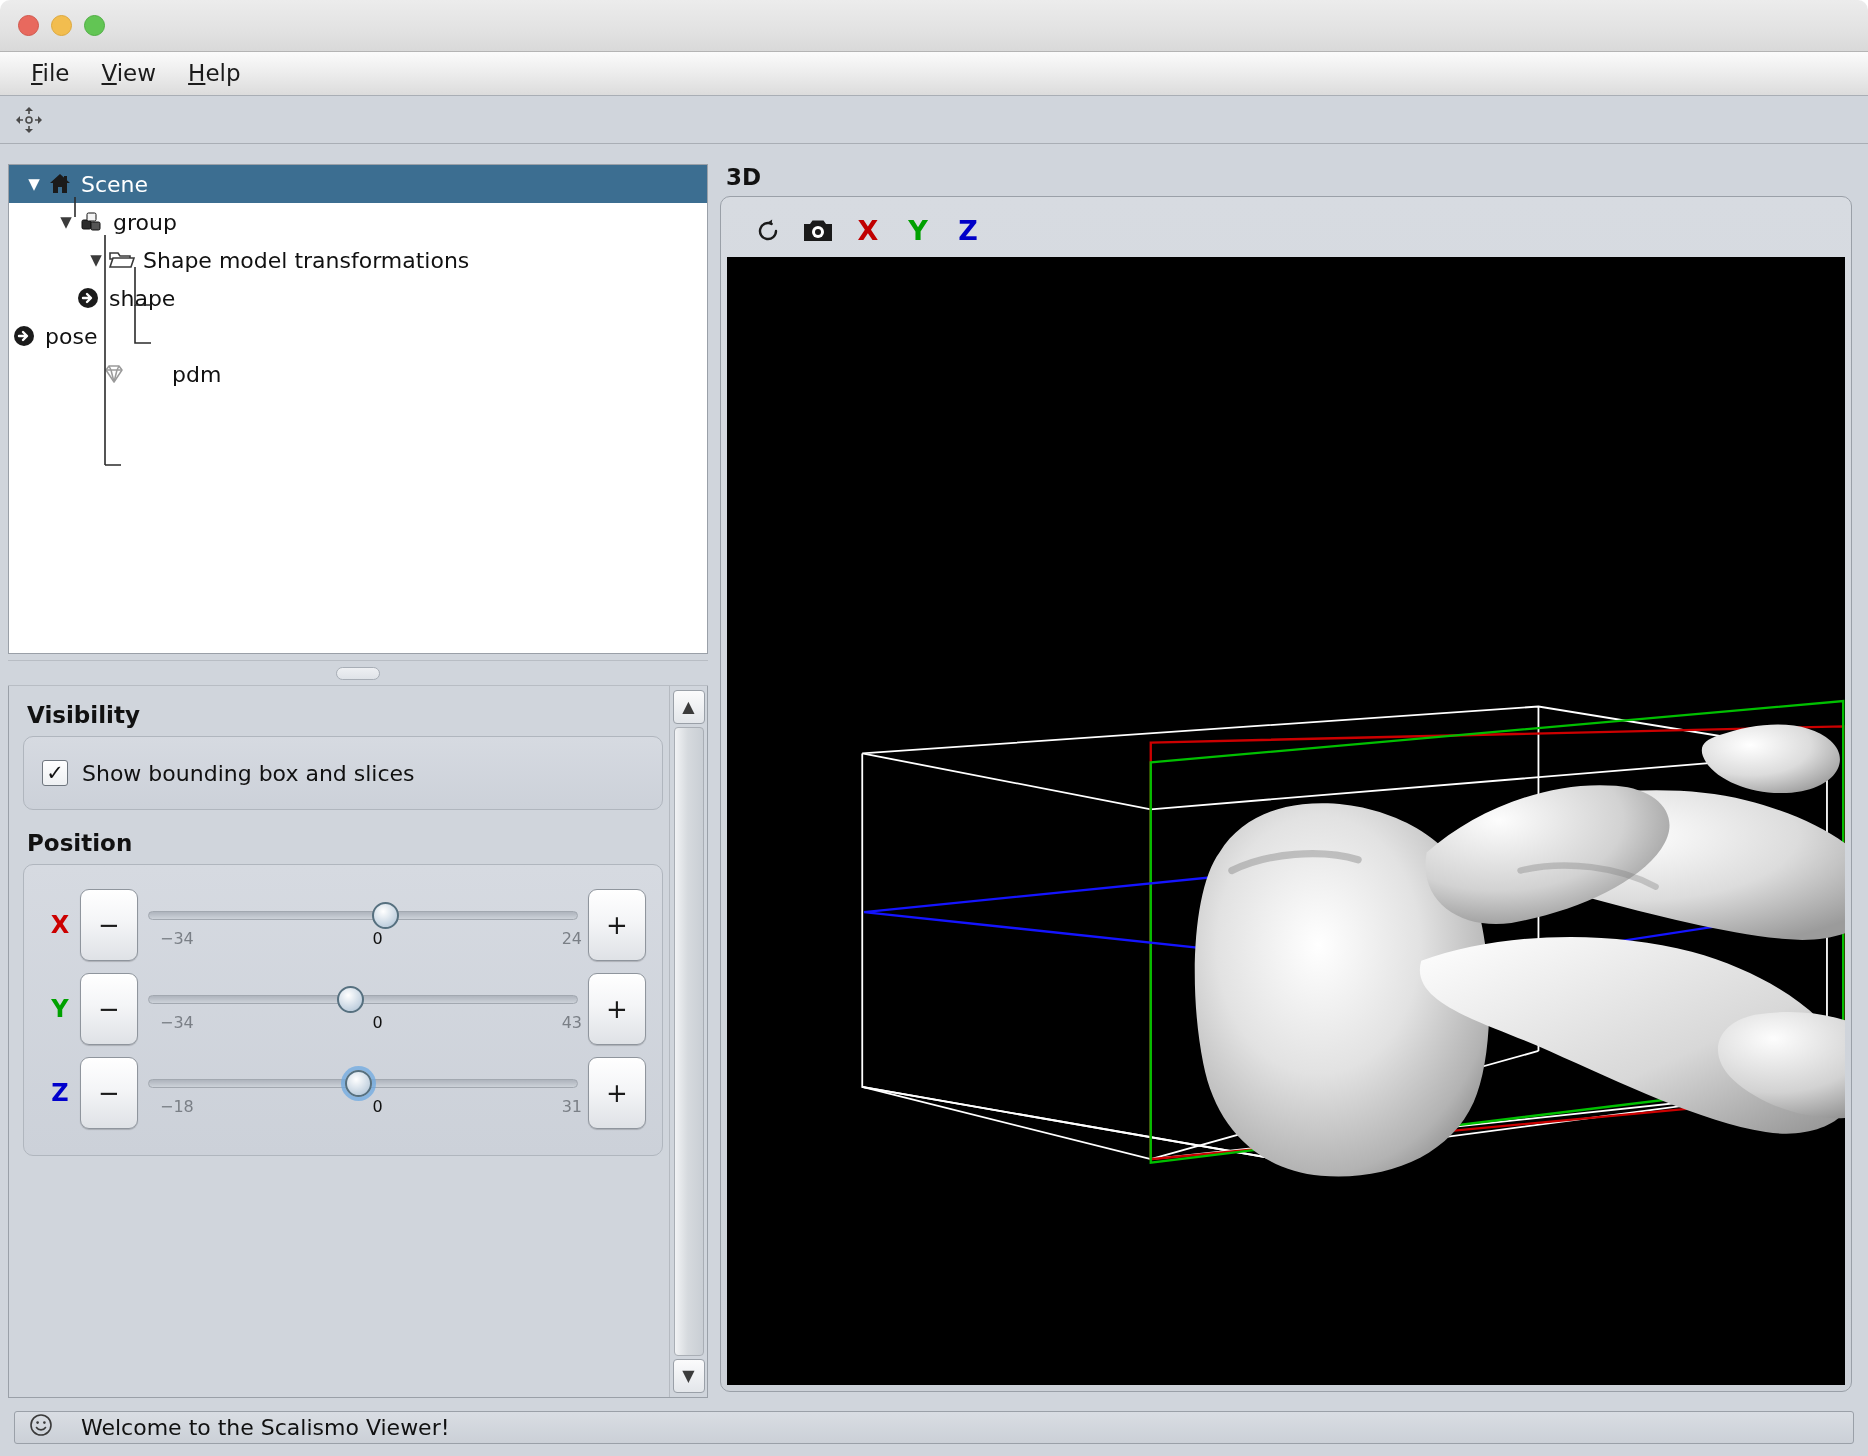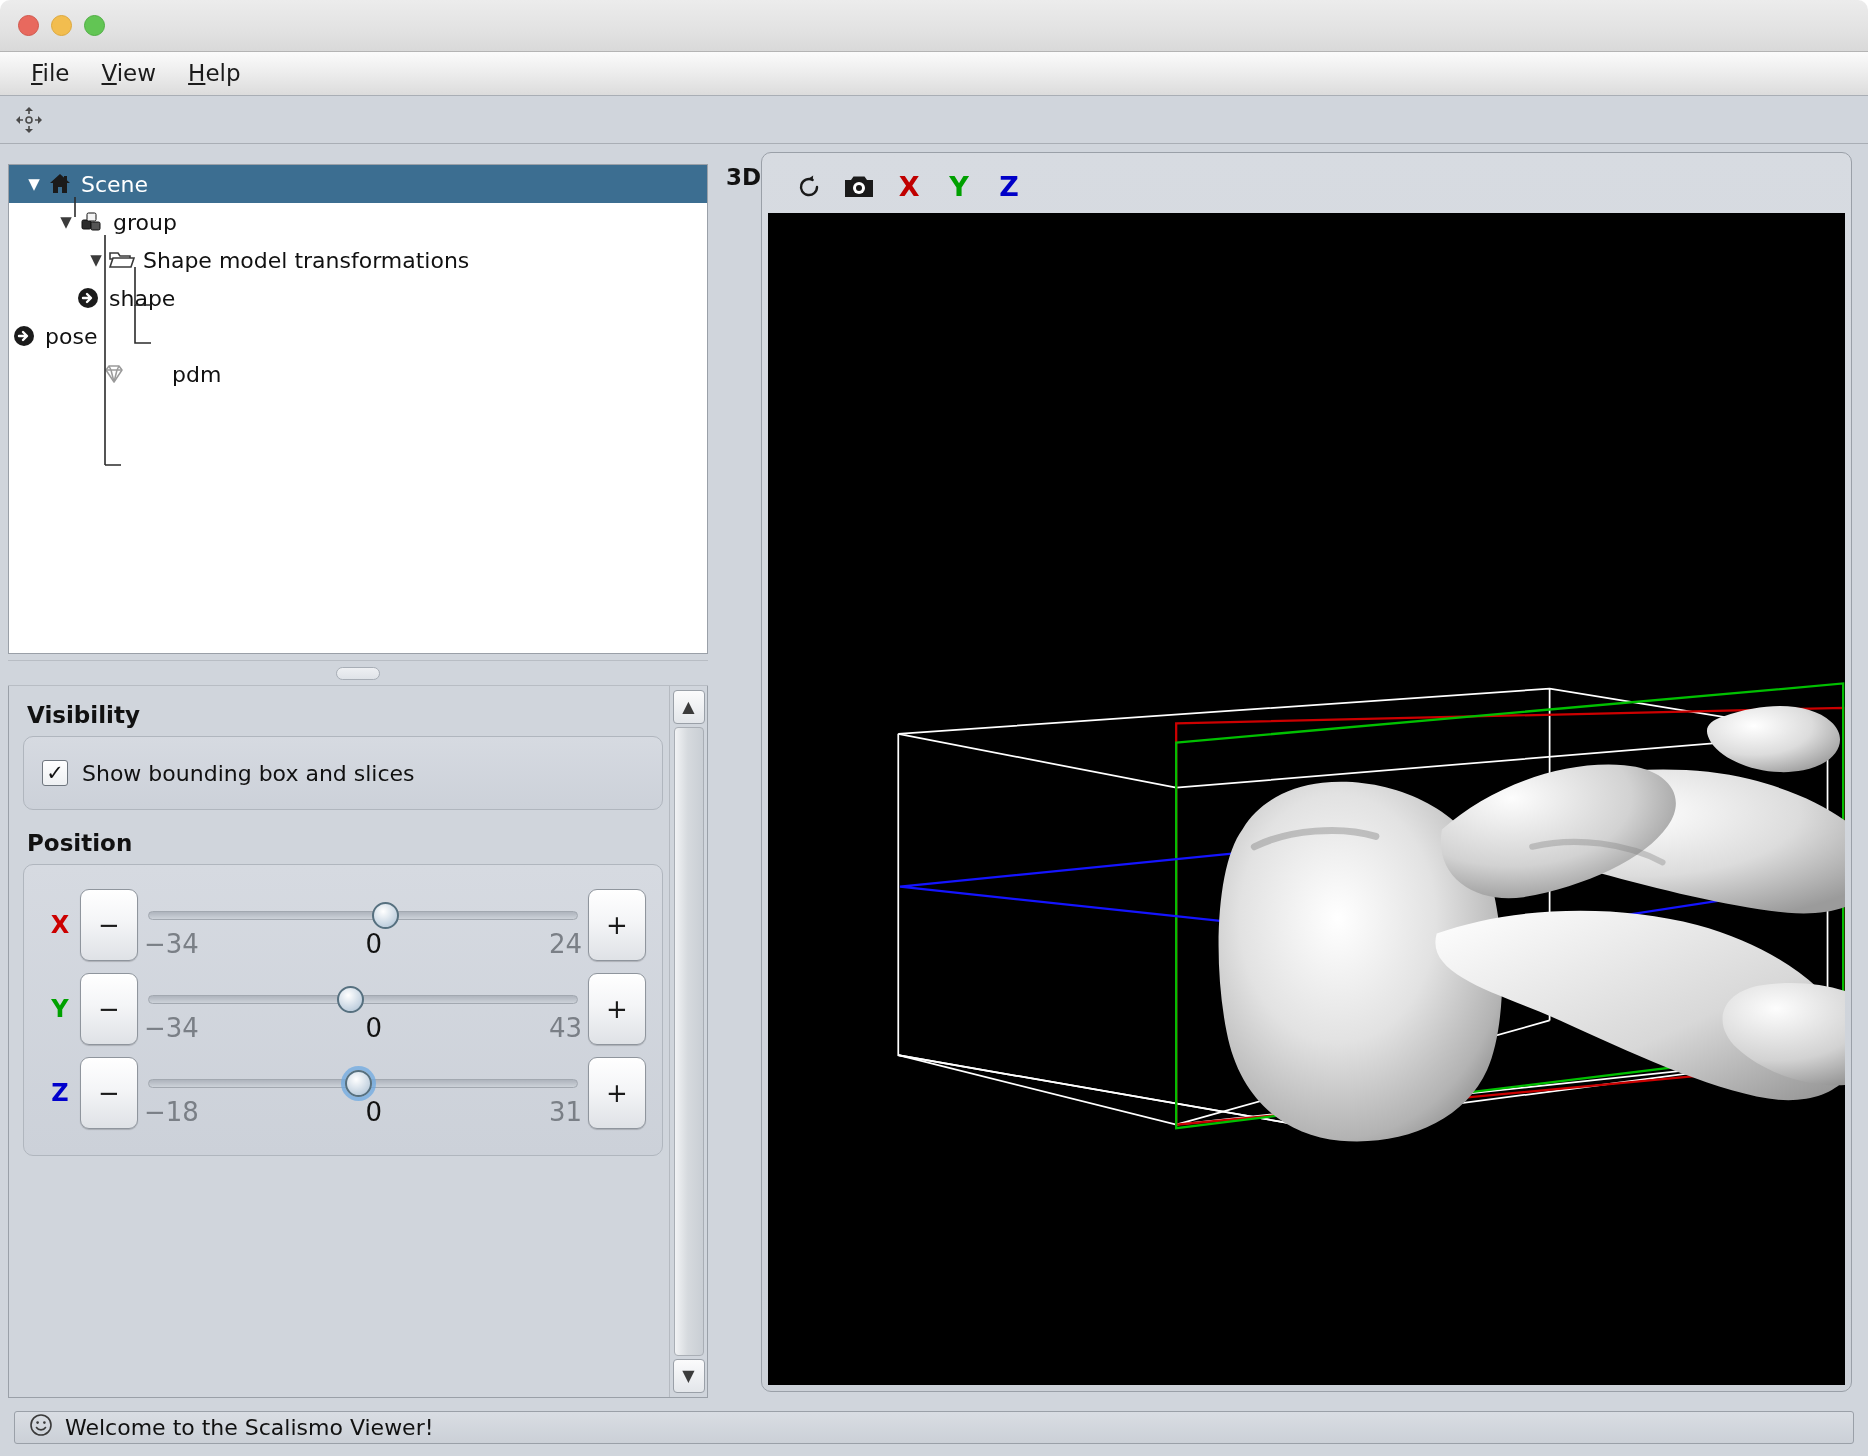--- a/index.html
+++ b/index.html
@@ -174,23 +174,23 @@
     background:linear-gradient(to bottom,#aeb4bd,#cdd2d9);
     border:1px solid #a2a8b0;
   }
   .thumb {
     position:absolute; top:13px; width:27px;height:27px;border-radius:50%;
     background:radial-gradient(circle at 40% 32%,#ffffff,#c3d2e0 70%,#a9bccd);
     border:2px solid #56707f;
   }
   .thumb.focused { box-shadow:0 0 0 4px rgba(110,170,225,.75); }
   .ticklabels {
-    position:absolute; left:0; right:0; top:40px;
+    position:absolute; left:16px; right:0; top:40px;
     display:flex; justify-content:space-between; align-items:center;
-    font-size:26px; color:#7a7f86;
+    font-size:16px; color:#7a7f86;
   }
   .ticklabels .mid { color:#111; }
 
   
   #propscroll {
     width:38px; flex:0 0 38px;
     background:#d0d5dc;
     border-left:1px solid #b5bac1;
     display:flex; flex-direction:column; align-items:center;
     padding:4px 0;
@@ -203,21 +203,21 @@
     font-size:16px; color:#3b3b3b; line-height:1;
   }
   .sb-track {
     flex:1 1 auto; width:30px; margin:3px 0;
     border:1px solid #a9aeb5; border-radius:4px;
     background:linear-gradient(to right,#f2f3f5,#d6dade 45%,#c9ced4);
   }
 
   
   #rightcol {
-    flex:1 1 auto; display:flex; flex-direction:row;
+    flex:1 1 auto; display:flex; flex-direction:column;
     padding:8px 16px 6px 8px; min-width:0;
   }
   #view-title { font-size:23px; font-weight:bold; color:#111; margin:12px 0 6px 6px; }
   #viewpanel {
     flex:1 1 auto; min-height:0;
     border:1px solid #9aa0a8; border-radius:10px;
     background:linear-gradient(to bottom,#d7dbe1,#ccd1d8);
     padding:6px;
     display:flex; flex-direction:column;
     margin-bottom:6px;
@@ -235,21 +235,21 @@
   
   #statusbar {
     height:52px; flex:0 0 52px;
     background:#d0d5dc;
     display:flex; align-items:center; padding:0 14px 6px 14px;
   }
   #statusinner {
     flex:1 1 auto; height:33px;
     border:1px solid #9aa0a8; border-radius:3px;
     background:linear-gradient(to bottom,#d9dde3,#cbd0d7);
-    display:flex; align-items:center; gap:12px; padding-left:14px;
+    display:flex; align-items:center; gap:28px; padding-left:14px;
     font-size:22px; color:#111;
   }
 </style>
 </head>
 <body>
 
 <div id="window">
 
   <div id="titlebar">
     <div class="traffic">

